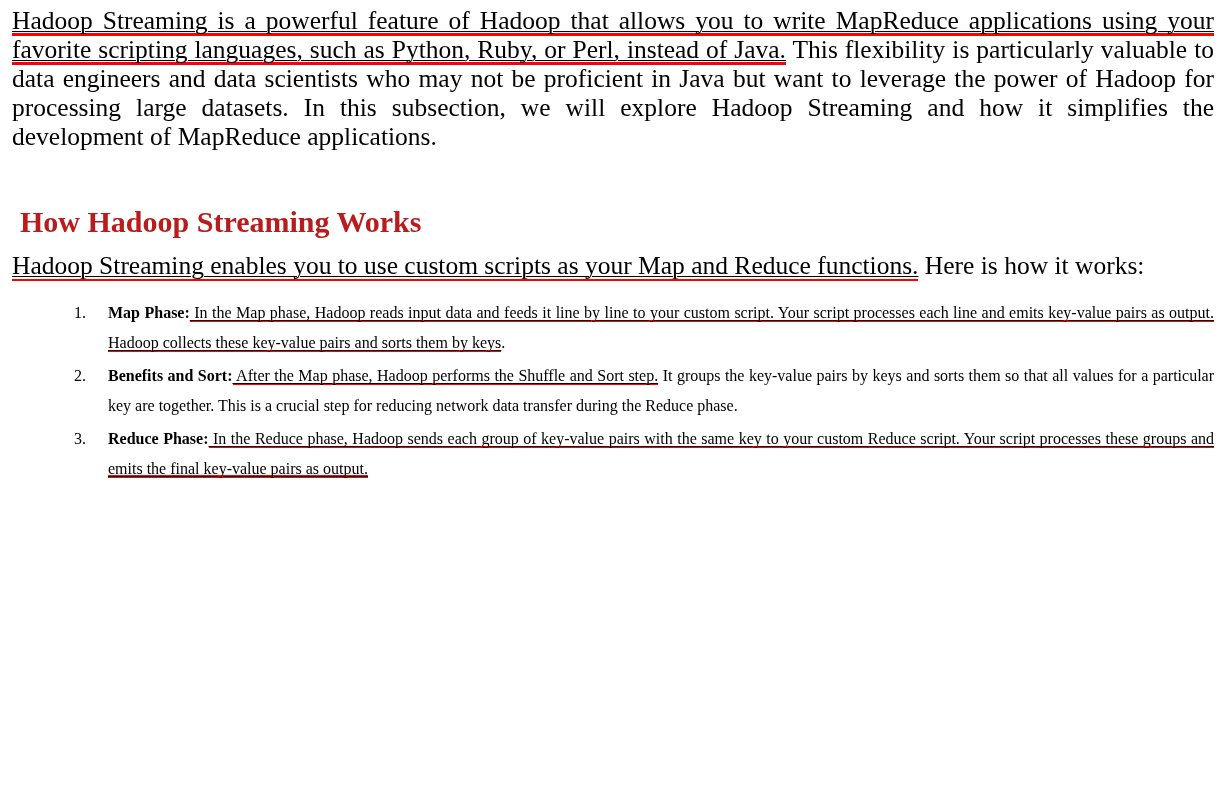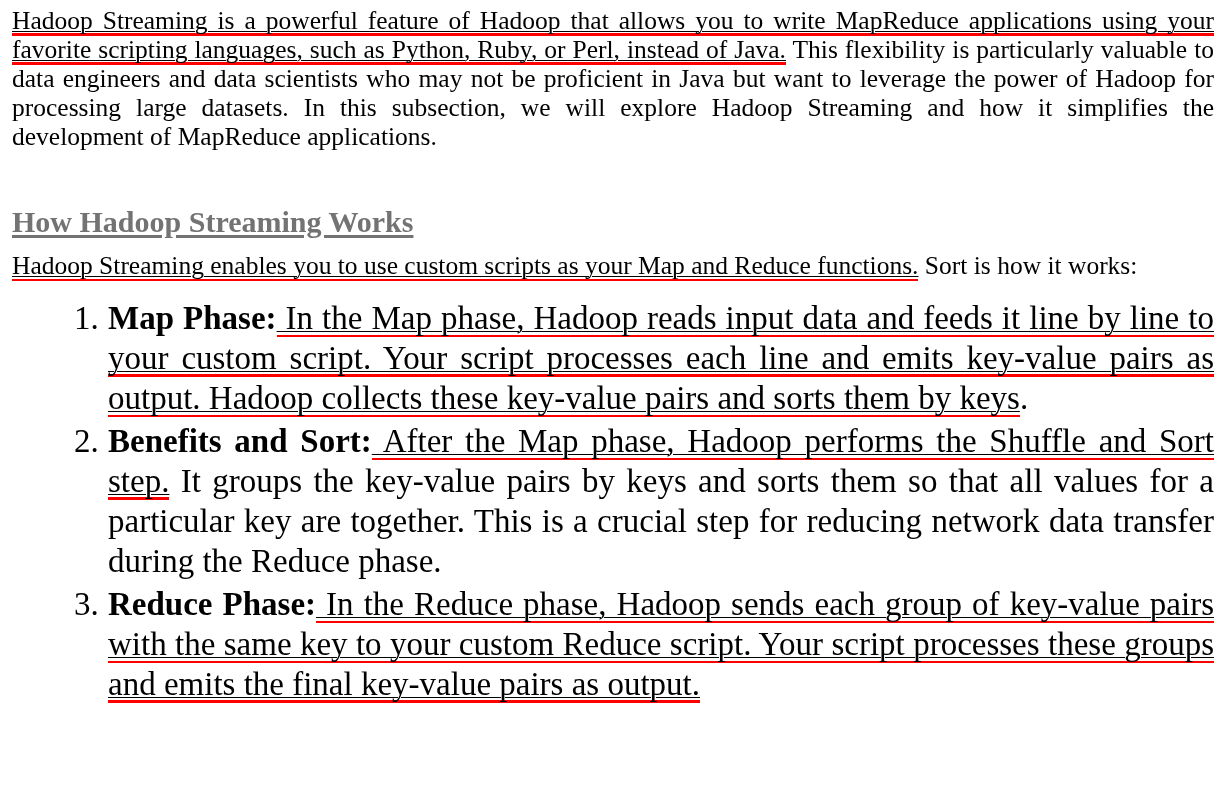--- a/index.html
+++ b/index.html
@@ -36,25 +36,24 @@
 
   .para-intro {
     padding-top: 6px;
   }
 
   
   .heading {
     font-size: 30px;
     line-height: 34px;
     font-weight: bold;
-    color: #737373;
-    text-decoration: underline;
+    color: #b91c1c;
     text-decoration-thickness: 3px;
     text-underline-offset: 3px;
-    margin: 0;
+    margin: 8px;
     display: block;
     width: max-content;
     max-width: 100%;
   }
   .heading-1 { margin-top: 54px; margin-bottom: 12px; }
   .heading-2 { margin-top: 48px; margin-bottom: 12px; }
 
   
   
   .ann {
@@ -76,22 +75,22 @@
   
   ol.steps {
     margin: 18px 0 0 0;
     padding-left: 0;
     list-style: none;
     counter-reset: step;
   }
   ol.steps > li {
     counter-increment: step;
     position: relative;
-    font-size: 33px;
-    line-height: 40px;
+    font-size: 16px;
+    line-height: 30px;
     text-align: justify;
     text-justify: inter-word;
     padding-left: 96px;
     margin-bottom: 3px;
   }
   ol.steps > li::before {
     content: counter(step) ".";
     position: absolute;
     left: 62px;
     top: 0;
@@ -104,21 +103,21 @@
 </style>
 </head>
 <body>
 
 <div class="page">
 
   <p class="para para-intro"><span class="ann">Hadoop Streaming is a powerful feature of Hadoop that allows you to write MapReduce applications using your favorite scripting languages, such as Python, Ruby, or Perl, instead of Java.</span><span> This flexibility is particularly valuable to data engineers and data scientists who may not be proficient in Java but want to leverage the power of Hadoop for processing large datasets. In this subsection, we will explore Hadoop Streaming and how it simplifies the development of MapReduce applications.</span></p>
 
   <h2 class="heading heading-1">How Hadoop Streaming Works</h2>
 
-  <p class="para"><span class="ann">Hadoop Streaming enables you to use custom scripts as your Map and Reduce functions.</span><span> Sort is how it works:</span></p>
+  <p class="para"><span class="ann">Hadoop Streaming enables you to use custom scripts as your Map and Reduce functions.</span><span> Here is how it works:</span></p>
 
   <ol class="steps">
 
     <li><span class="lead">Map Phase:</span><span class="ann"> In the Map phase, Hadoop reads input data and feeds it line by line to your custom script. Your script processes each line and emits key-value pairs as output. Hadoop collects these key-value pairs and sorts them by keys</span><span>.</span></li>
 
     <li><span class="lead">Benefits and Sort:</span><span class="ann"> After the Map phase, Hadoop performs the Shuffle and Sort step.</span><span> It groups the key-value pairs by keys and sorts them so that all values for a particular key are together. This is a crucial step for reducing network data transfer during the Reduce phase.</span></li>
 
     <li><span class="lead">Reduce Phase:</span><span class="ann"> In the Reduce phase, Hadoop sends each group of key-value pairs with the same key to your custom Reduce script. Your script processes these groups and emits the final key-value pairs as output.</span><span></span></li>
 
   </ol>

